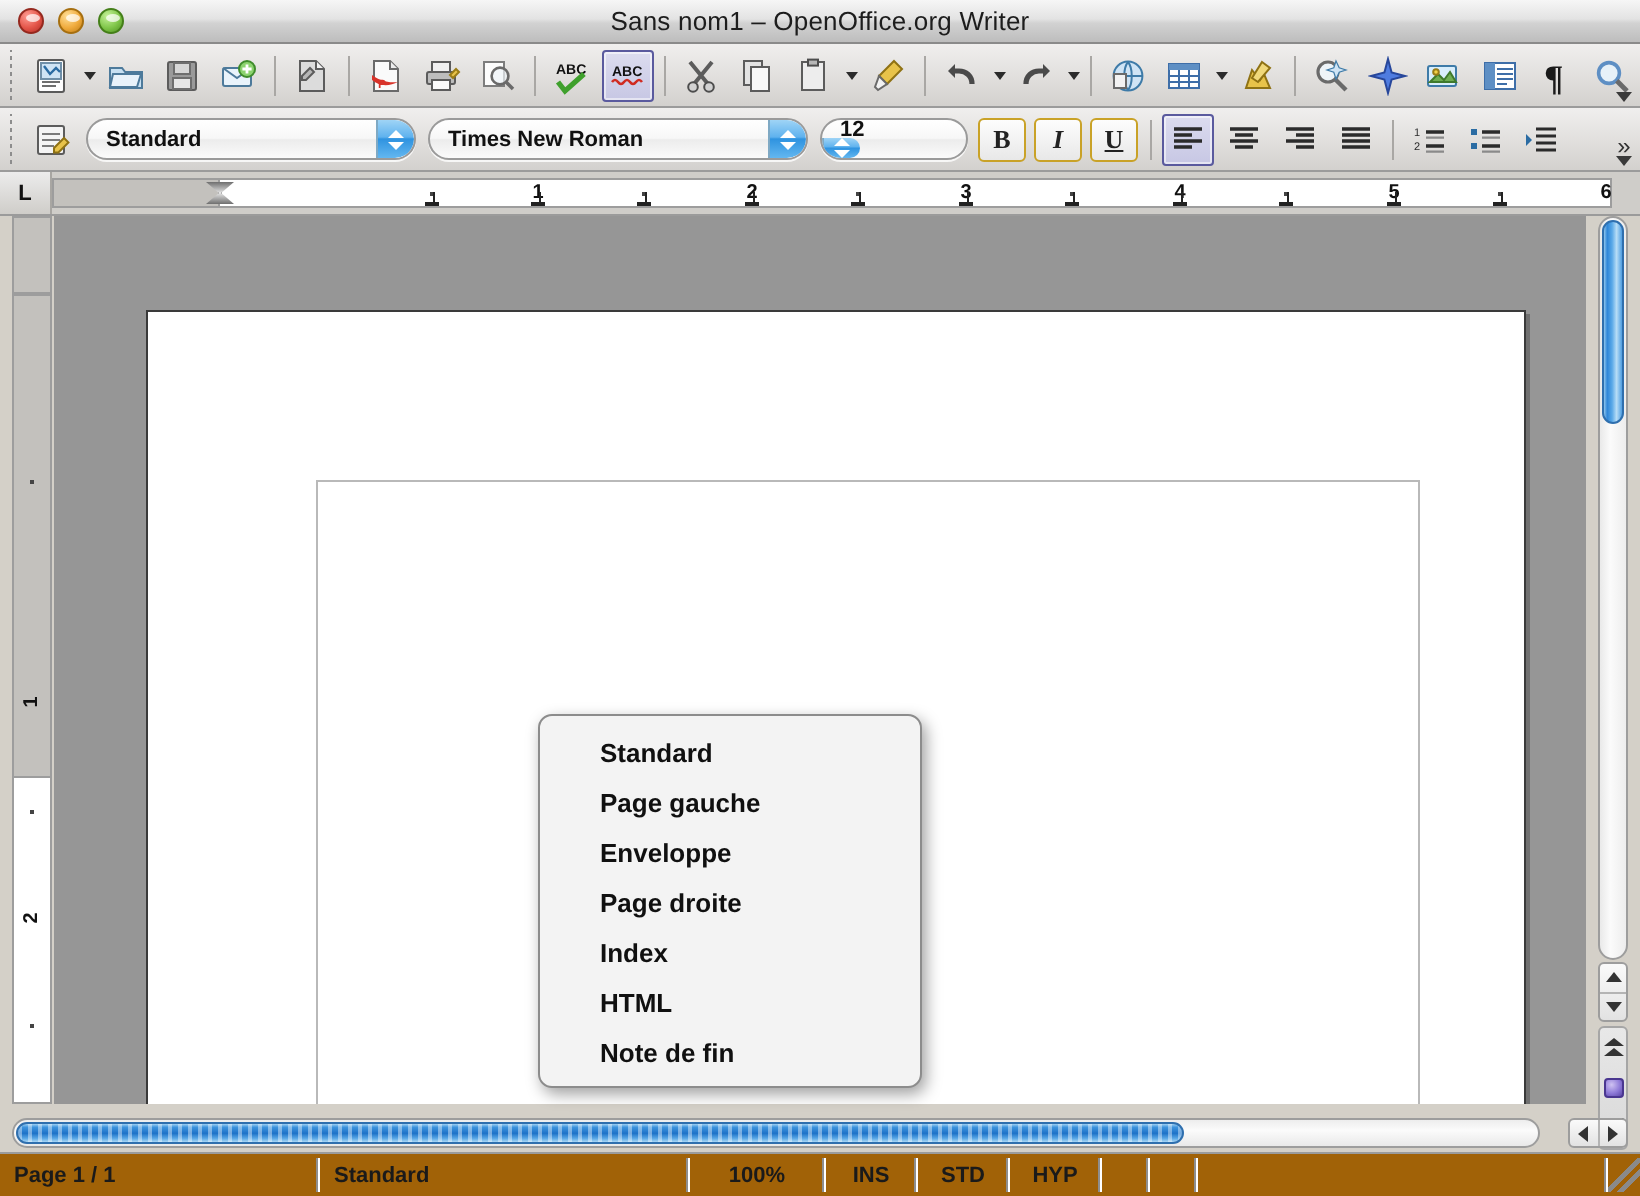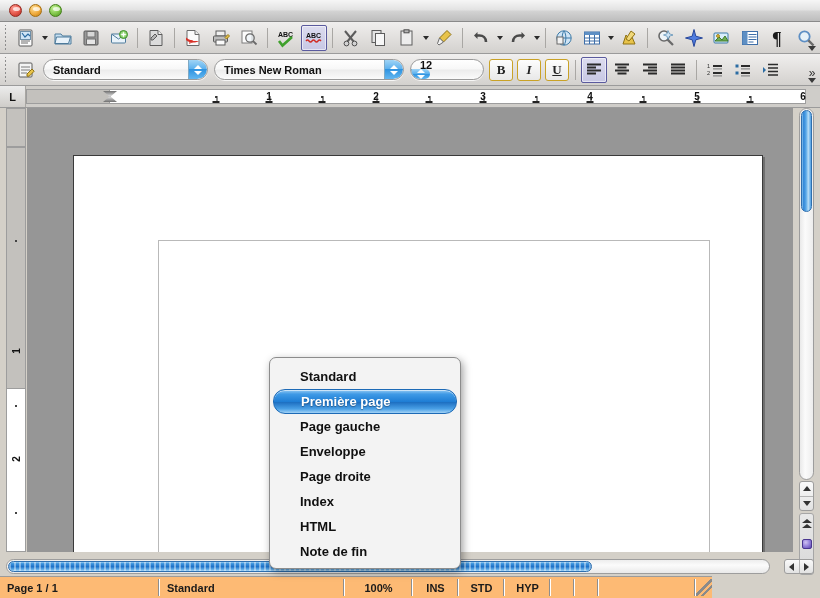--- a/index.html
+++ b/index.html
@@ -278,22 +278,22 @@
     background: linear-gradient(to bottom,#fafafa,#e2e2e2);
     display: flex;
   }
   #hscroll-arrows .ar { flex: 1 1 0; display: flex; align-items: center; justify-content: center; }
   #hscroll-arrows .ar + .ar { border-left: 1px solid #b4b4b4; }
   .tri-lf { border-top: 4px solid transparent; border-bottom: 4px solid transparent; border-right: 5px solid #333; }
   .tri-rt { border-top: 4px solid transparent; border-bottom: 4px solid transparent; border-left: 5px solid #333; }
 
   
   #statusbar {
-    position: absolute; left: 0; bottom: 0; width: 712px; height: 22px;
-    background: #fdba74; border-top: 1px solid #9b9b9b;
+    position: absolute; left: 0; bottom: 0; width: 820px; height: 22px;
+    background: #a16207; border-top: 1px solid #9b9b9b;
     display: flex; align-items: stretch; padding: 2px 0;
   }
   .sb {
     display: flex; align-items: center; padding: 0 7px;
     font-size: 11px; font-weight: bold; color: #1a1a1a;
     border-right: 1px solid #ffffff;
     box-shadow: inset -1px 0 0 #8e8e8e;
     flex: 0 0 auto;
   }
   .sb.grow { flex: 1 1 auto; }
@@ -336,20 +336,21 @@
 <body>
 
 <div id="app">
 
   <div id="titlebar">
     <div class="lights">
       <div class="light red"></div>
       <div class="light yellow"></div>
       <div class="light green"></div>
     </div>
+    <div id="title-text">Sans nom1 – OpenOffice.org Writer</div>
   </div>
 
   <div class="toolbar" id="toolbar-main">
     <div class="grip"></div>
 
     <div class="tbtn">
       <svg width="20" height="20" viewBox="0 0 20 20">
         <rect x="3" y="2" width="13" height="16" rx="1" fill="#fdfdfd" stroke="#5a5a5a"></rect>
         <rect x="4.5" y="3.5" width="10" height="8" fill="#cfe4f5" stroke="#6f8fa8"></rect>
         <path d="M5 13h9M5 15h7" stroke="#6d6d6d" stroke-width="1"></path>
@@ -746,21 +747,20 @@
     <div class="sb" style="width:46px; justify-content:center">STD</div>
     <div class="sb" style="width:46px; justify-content:center">HYP</div>
     <div class="sb" style="width:24px"></div>
     <div class="sb" style="width:24px"></div>
     <div class="sb grow"></div>
     <div id="sb-resize"></div>
   </div>
 
   <div id="style-menu">
     <div class="menu-item">Standard</div>
-    <div class="menu-item selected">Première page</div>
     <div class="menu-item">Page gauche</div>
     <div class="menu-item">Enveloppe</div>
     <div class="menu-item">Page droite</div>
     <div class="menu-item">Index</div>
     <div class="menu-item">HTML</div>
     <div class="menu-item">Note de fin</div>
   </div>
 
 </div>
 

